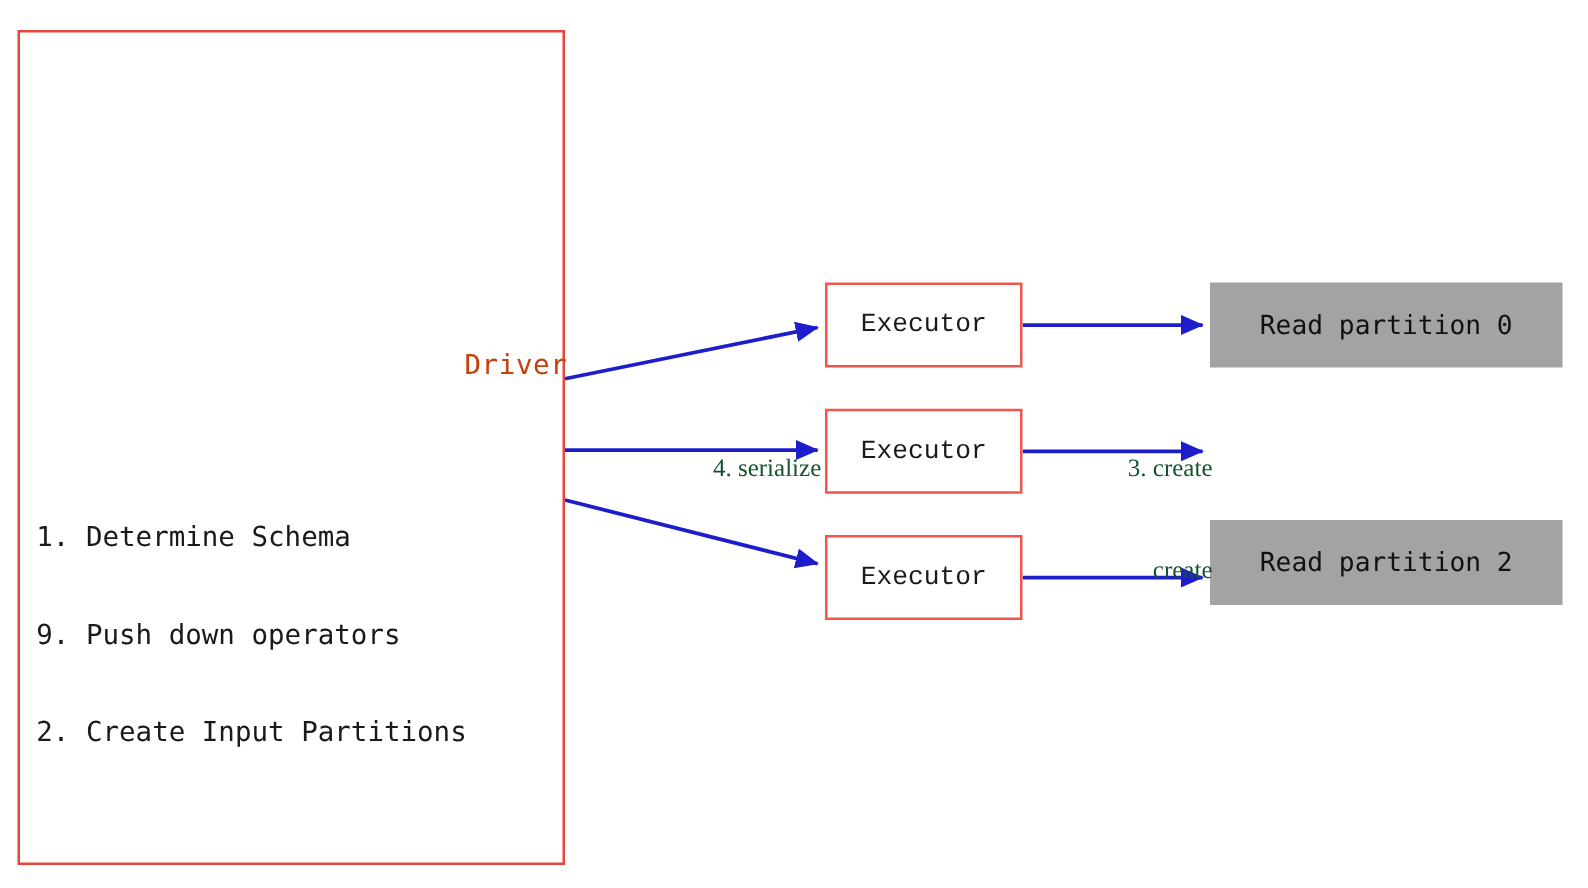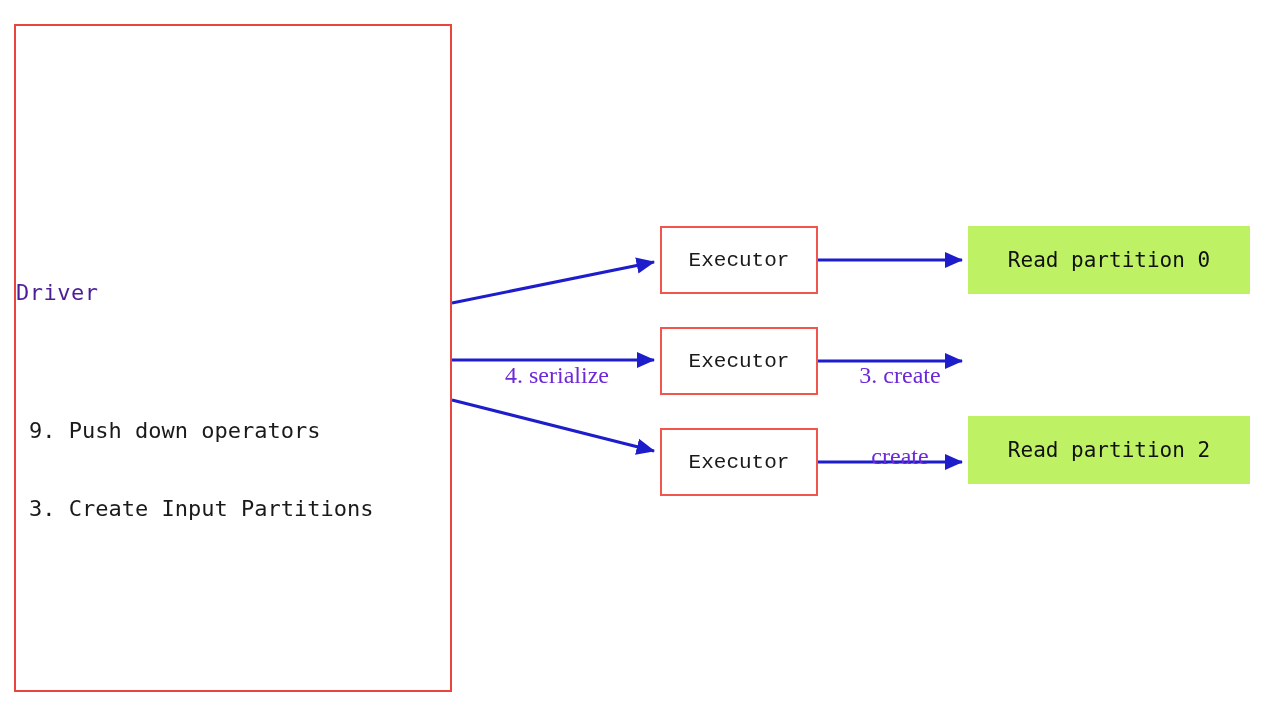--- a/index.html
+++ b/index.html
@@ -33,24 +33,24 @@
     height: 668px;
     box-sizing: border-box;
     border: 2px solid #e8453c;
     background: #ffffff;
   }
   .driver-title {
     position: absolute;
     left: 0;
     top: 254px;
     width: 438px;
-    text-align: left;
+    text-align: right;
     font-family: "DejaVu Sans Mono", "Liberation Mono", monospace;
     font-size: 22px;
-    color: #4c1d95;
+    color: #c2410c;
     letter-spacing: 0.5px;
     white-space: pre;
   }
   .driver-steps {
     position: absolute;
     left: 13px;
     top: 340px;
     font-family: "DejaVu Sans Mono", "Liberation Mono", monospace;
     font-size: 22px;
     line-height: 26px;
@@ -87,21 +87,21 @@
   .exec-2 { top: 327px; }
   .exec-3 { top: 428px; }
 
   
   .partition-box {
     position: absolute;
     left: 968px;
     width: 282px;
     height: 68px;
     box-sizing: border-box;
-    background: #bef264;
+    background: #a3a3a3;
   }
   .partition-label {
     position: absolute;
     left: 0;
     top: 0;
     width: 100%;
     height: 100%;
     display: flex;
     align-items: center;
     justify-content: center;
@@ -111,24 +111,24 @@
     white-space: pre;
   }
   .part-1 { top: 226px; }
   .part-2 { top: 327px; }
   .part-3 { top: 416px; }
 
   
   .edge-label {
     position: absolute;
     font-family: "Liberation Serif", "DejaVu Serif", serif;
-    font-size: 24px;
+    font-size: 20px;
     line-height: 27px;
-    color: #6d28d9;
-    text-align: center;
+    color: #14532d;
+    text-align: right;
     white-space: pre;
   }
   .label-serialize {
     left: 457px;
     top: 308px;
     width: 200px;
   }
   .label-create-reader {
     left: 830px;
     top: 308px;
@@ -157,22 +157,23 @@
     <line x1="818" y1="260" x2="962" y2="260" stroke="#1d1dcc" stroke-width="3" marker-end="url(#ah)"></line>
 
     <line x1="818" y1="361" x2="962" y2="361" stroke="#1d1dcc" stroke-width="3" marker-end="url(#ah)"></line>
 
     <line x1="818" y1="462" x2="962" y2="462" stroke="#1d1dcc" stroke-width="3" marker-end="url(#ah)"></line>
   </svg>
 
   <div class="driver-box">
     <div class="driver-title">Driver</div>
     <div class="driver-steps">
+      <span class="driver-step">1. Determine Schema</span>
       <span class="driver-step">9. Push down operators</span>
-      <span class="driver-step">3. Create Input Partitions</span>
+      <span class="driver-step">2. Create Input Partitions</span>
     </div>
   </div>
 
   <div class="executor-box exec-1">
     <div class="executor-label">Executor</div>
   </div>
   <div class="executor-box exec-2">
     <div class="executor-label">Executor</div>
   </div>
   <div class="executor-box exec-3">

